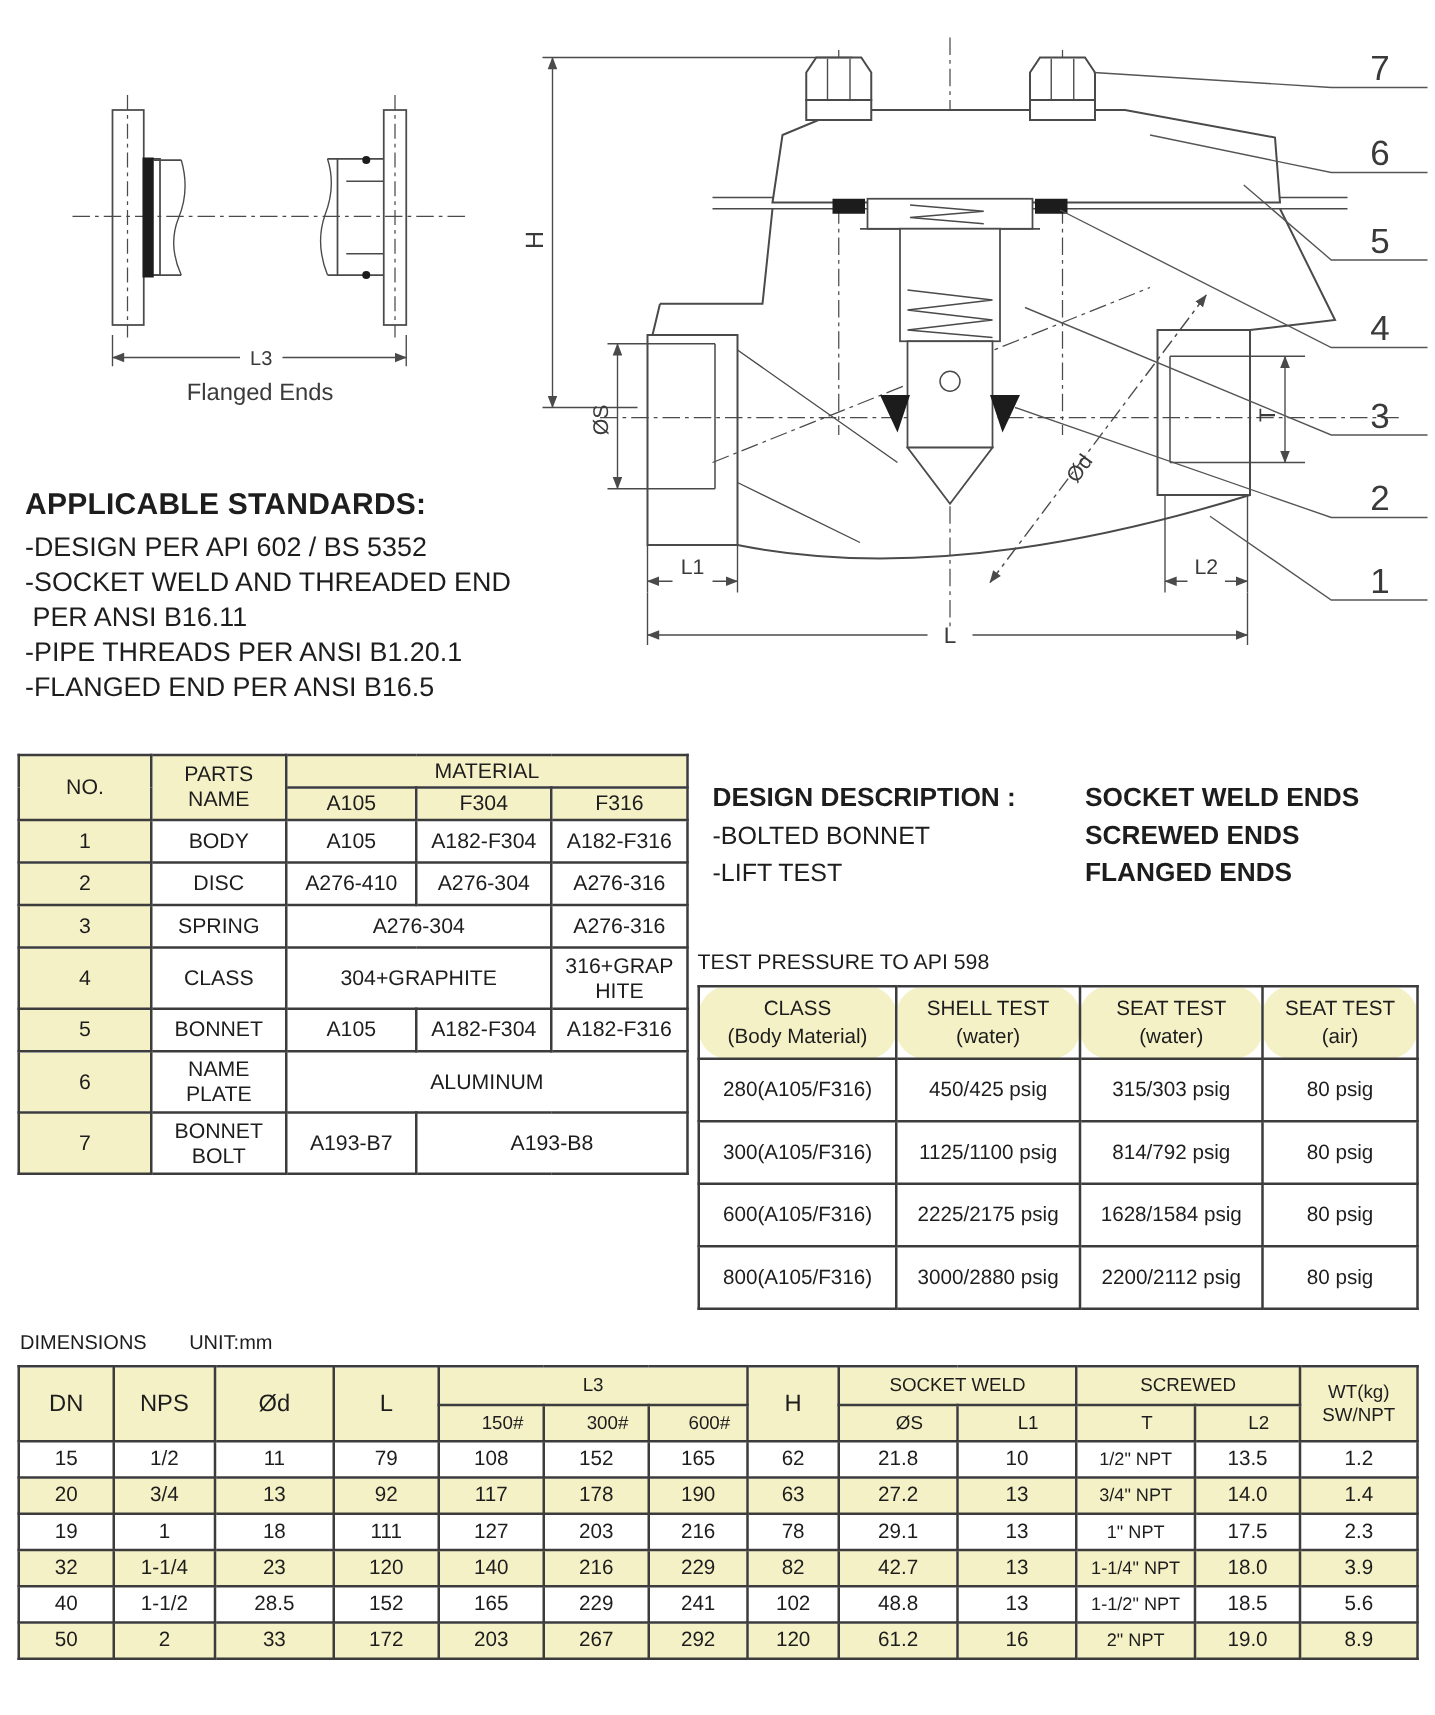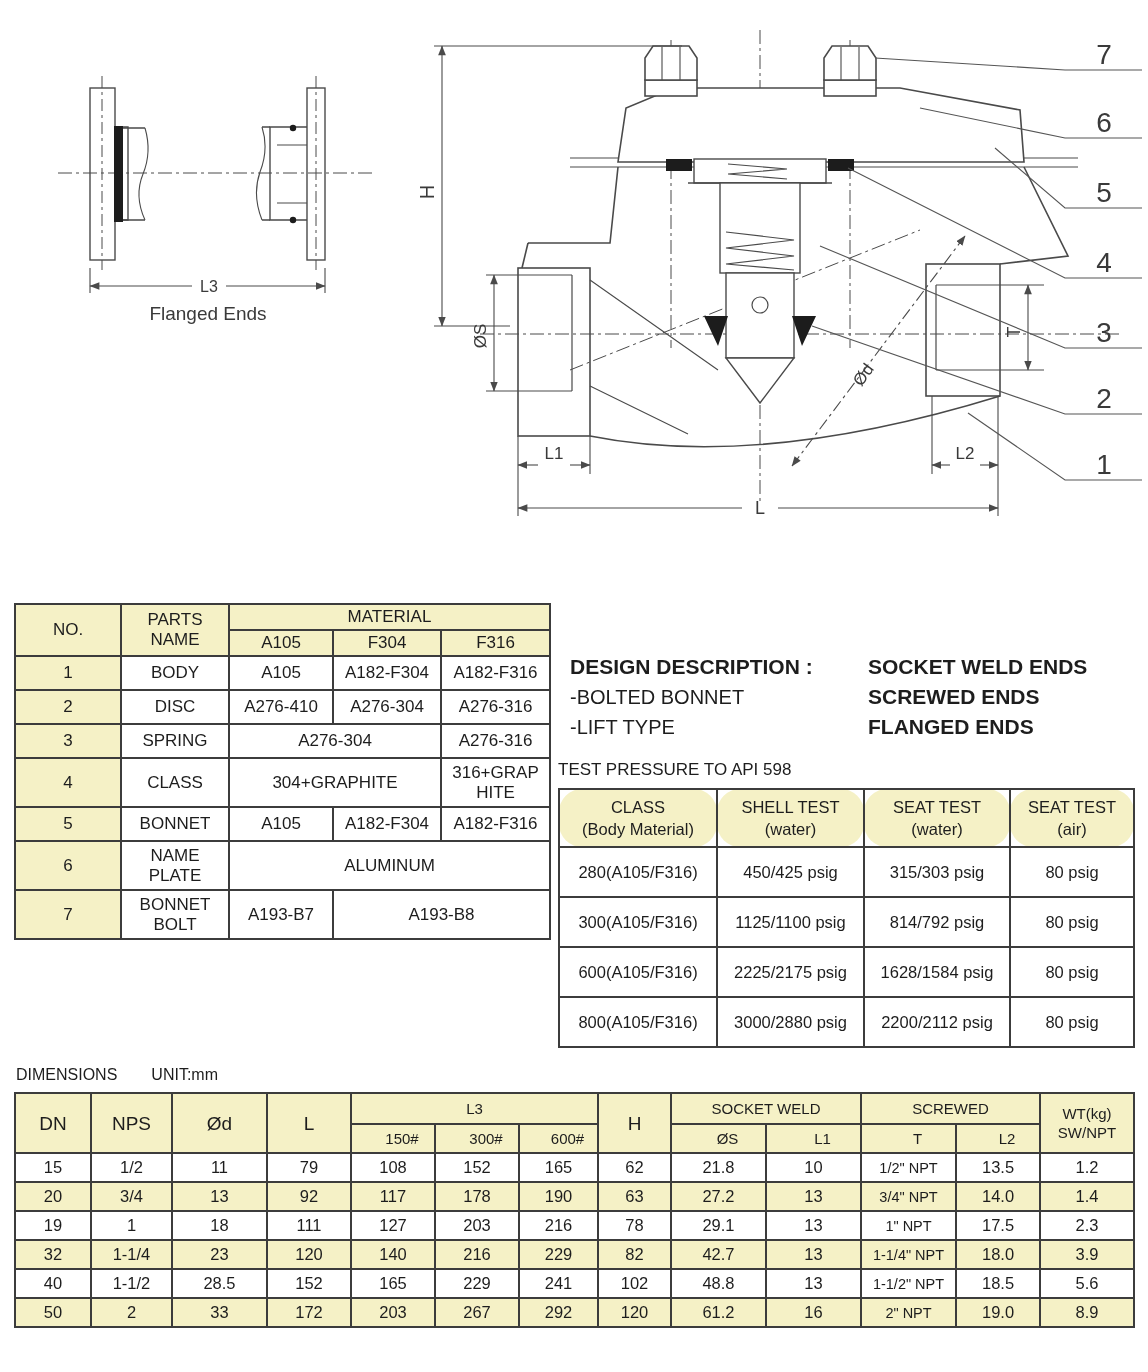--- a/index.html
+++ b/index.html
@@ -6,21 +6,21 @@
   .page{position:relative;width:1148px;height:1372px;background:#fff;
         font-family:"Liberation Sans",sans-serif;color:#1d1d1d;overflow:hidden;}
   .abs{position:absolute;}
   svg text{font-family:"Liberation Sans",sans-serif;fill:#3a3a3a;}
 
   
   .standards{left:20px;top:390px;width:480px;}
   .standards .title{font-size:24px;font-weight:bold;letter-spacing:0.2px;margin-bottom:6px;}
   .standards .line{font-size:21.5px;line-height:28px;white-space:pre;}
 
-  .design-desc{left:570px;top:652px;display:flex;}
+  .design-desc{left:570px;top:624px;display:flex;}
   .dd-left{width:298px;}
   .dd-title{font-size:21px;font-weight:bold;line-height:30px;}
   .dd-item{font-size:20px;line-height:30px;}
   .dd-right .dd-end{font-size:21px;font-weight:bold;line-height:30px;}
 
   .test-title{left:558px;top:760px;font-size:17px;}
   .dim-caption{left:16px;top:1066px;font-size:16px;}
   .dim-caption .unit{margin-left:34px;}
 
   
@@ -206,20 +206,28 @@
       <text x="684" y="46">7</text>
       <text x="684" y="114">6</text>
       <text x="684" y="184">5</text>
       <text x="684" y="254">4</text>
       <text x="684" y="324">3</text>
       <text x="684" y="390">2</text>
       <text x="684" y="456">1</text>
     </g>
   </svg>
 
+  <div class="abs standards">
+    <div class="title">APPLICABLE STANDARDS:</div>
+    <div class="line">-DESIGN PER API 602 / BS 5352</div>
+    <div class="line">-SOCKET WELD AND THREADED END</div>
+    <div class="line"> PER ANSI B16.11</div>
+    <div class="line">-PIPE THREADS PER ANSI B1.20.1</div>
+    <div class="line">-FLANGED END PER ANSI B16.5</div>
+  </div>
 
   <table class="abs" id="parts-table">
     <colgroup>
         <col style="width:106px">
         <col style="width:108px">
         <col style="width:104px">
         <col style="width:108px">
         <col>
       </colgroup>
     <thead>
@@ -283,21 +291,21 @@
           <td class="pre">A193-B7</td>
           <td class="pre" colspan="2">A193-B8</td>
         </tr>
       </tbody>
   </table>
 
   <div class="abs design-desc">
     <div class="dd-left">
       <div class="dd-title">DESIGN DESCRIPTION :</div>
       <div class="dd-item">-BOLTED BONNET</div>
-      <div class="dd-item">-LIFT TYPE</div>
+      <div class="dd-item">-LIFT TEST</div>
     </div>
     <div class="dd-right">
       <div class="dd-end">SOCKET WELD ENDS</div>
       <div class="dd-end">SCREWED ENDS</div>
       <div class="dd-end">FLANGED ENDS</div>
     </div>
   </div>
 
   <div class="abs test-title">TEST PRESSURE TO API 598</div>
   <table class="abs" id="test-table">

